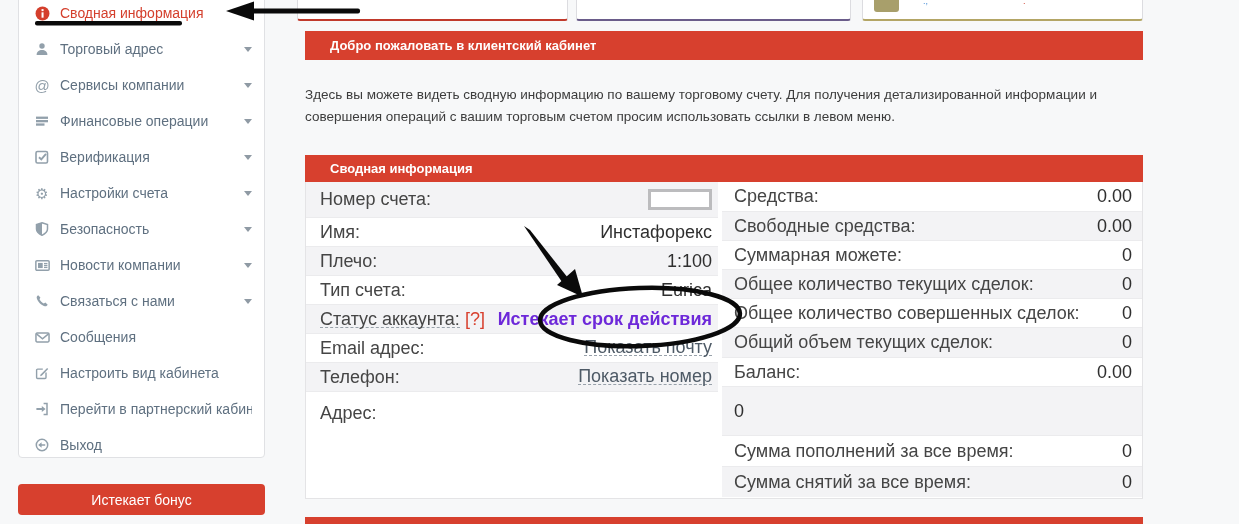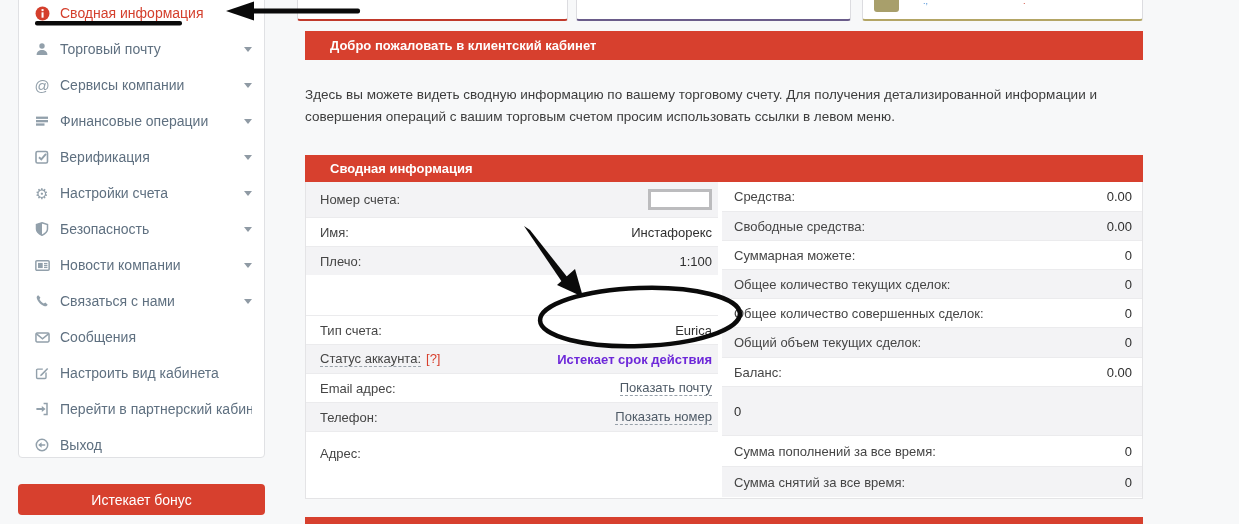--- a/index.html
+++ b/index.html
@@ -66,21 +66,21 @@
   .summary-wrap{
     position:absolute;left:305px;top:182px;width:838px;height:317px;
     background:#fff;border:1px solid #e4e4e6;border-top:none;box-sizing:border-box;
   }
   .tcol{position:absolute;top:0;bottom:0;}
   .tcol-left{left:0;width:412px;}
   .tcol-right{left:416px;right:0;}
   .trow{
     display:flex;align-items:center;justify-content:space-between;
     box-sizing:border-box;border-top:1px solid #ebebed;
-    font-size:13px;
+    font-size:18px;
   }
   .trow:first-child{border-top:none;}
   .tcol-left .trow{padding:0 6px 0 14px;}
   .tcol-right .trow{padding:0 10px 0 12px;}
   .tcol-left .trow:nth-child(odd){background:#f3f3f5;}
   .tcol-right .trow:nth-child(even){background:#f3f3f5;}
   .trow .tlabel{color:#454545;white-space:nowrap;}
   .trow .tvalue{color:#2f2f2f;text-align:right;white-space:nowrap;}
   .trow .tvalue.link{
     color:#4e5a66;border-bottom:1px dashed #98a1aa;cursor:pointer;line-height:15px;
@@ -126,21 +126,21 @@
         </span>
         <span class="sb-label">Сводная информация</span>
       </div>
       <div class="sb-item">
         <span class="sb-icon">
           <svg viewBox="0 0 14 14" width="14" height="14">
             <circle cx="7" cy="4" r="2.7" fill="currentColor"></circle>
             <path d="M1.6 13 C1.6 9.4 4 7.9 7 7.9 C10 7.9 12.4 9.4 12.4 13 Z" fill="currentColor"></path>
           </svg>
         </span>
-        <span class="sb-label">Торговый почту</span>
+        <span class="sb-label">Торговый адрес</span>
         <span class="sb-caret"></span>
       </div>
       <div class="sb-item">
         <span class="sb-icon">
           <span style="font-size:15px;">@</span>
         </span>
         <span class="sb-label">Сервисы компании</span>
         <span class="sb-caret"></span>
       </div>
       <div class="sb-item">
@@ -254,21 +254,21 @@
         <span class="redacted-box"></span>
       </div>
       <div class="trow" style="height: 29px;">
         <span class="tlabel">Имя:</span>
         <span class="tvalue">Инстафорекс</span>
       </div>
       <div class="trow" style="height: 29px;">
         <span class="tlabel">Плечо:</span>
         <span class="tvalue">1:100</span>
       </div>
-      <div class="trow" style="height: 29px; margin-top: 40px;">
+      <div class="trow" style="height: 29px;">
         <span class="tlabel">Тип счета:</span>
         <span class="tvalue">Eurica</span>
       </div>
       <div class="trow" style="height: 29px;">
         <span style="white-space:nowrap;"><span class="tlabel dashed">Статус аккаунта:</span><span class="help-mark">[?]</span></span>
         <span class="tvalue status-red">Истекает срок действия</span>
       </div>
       <div class="trow" style="height: 29px;">
         <span class="tlabel">Email адрес:</span>
         <span class="tvalue link">Показать почту</span>

